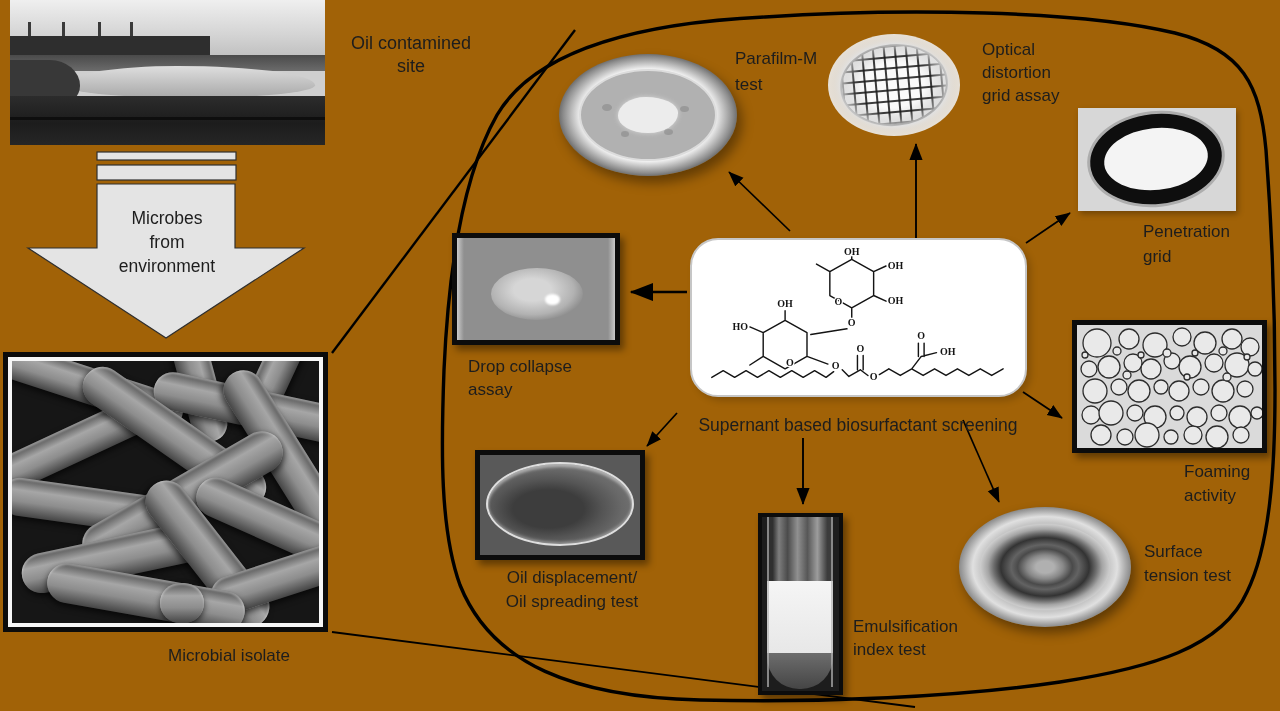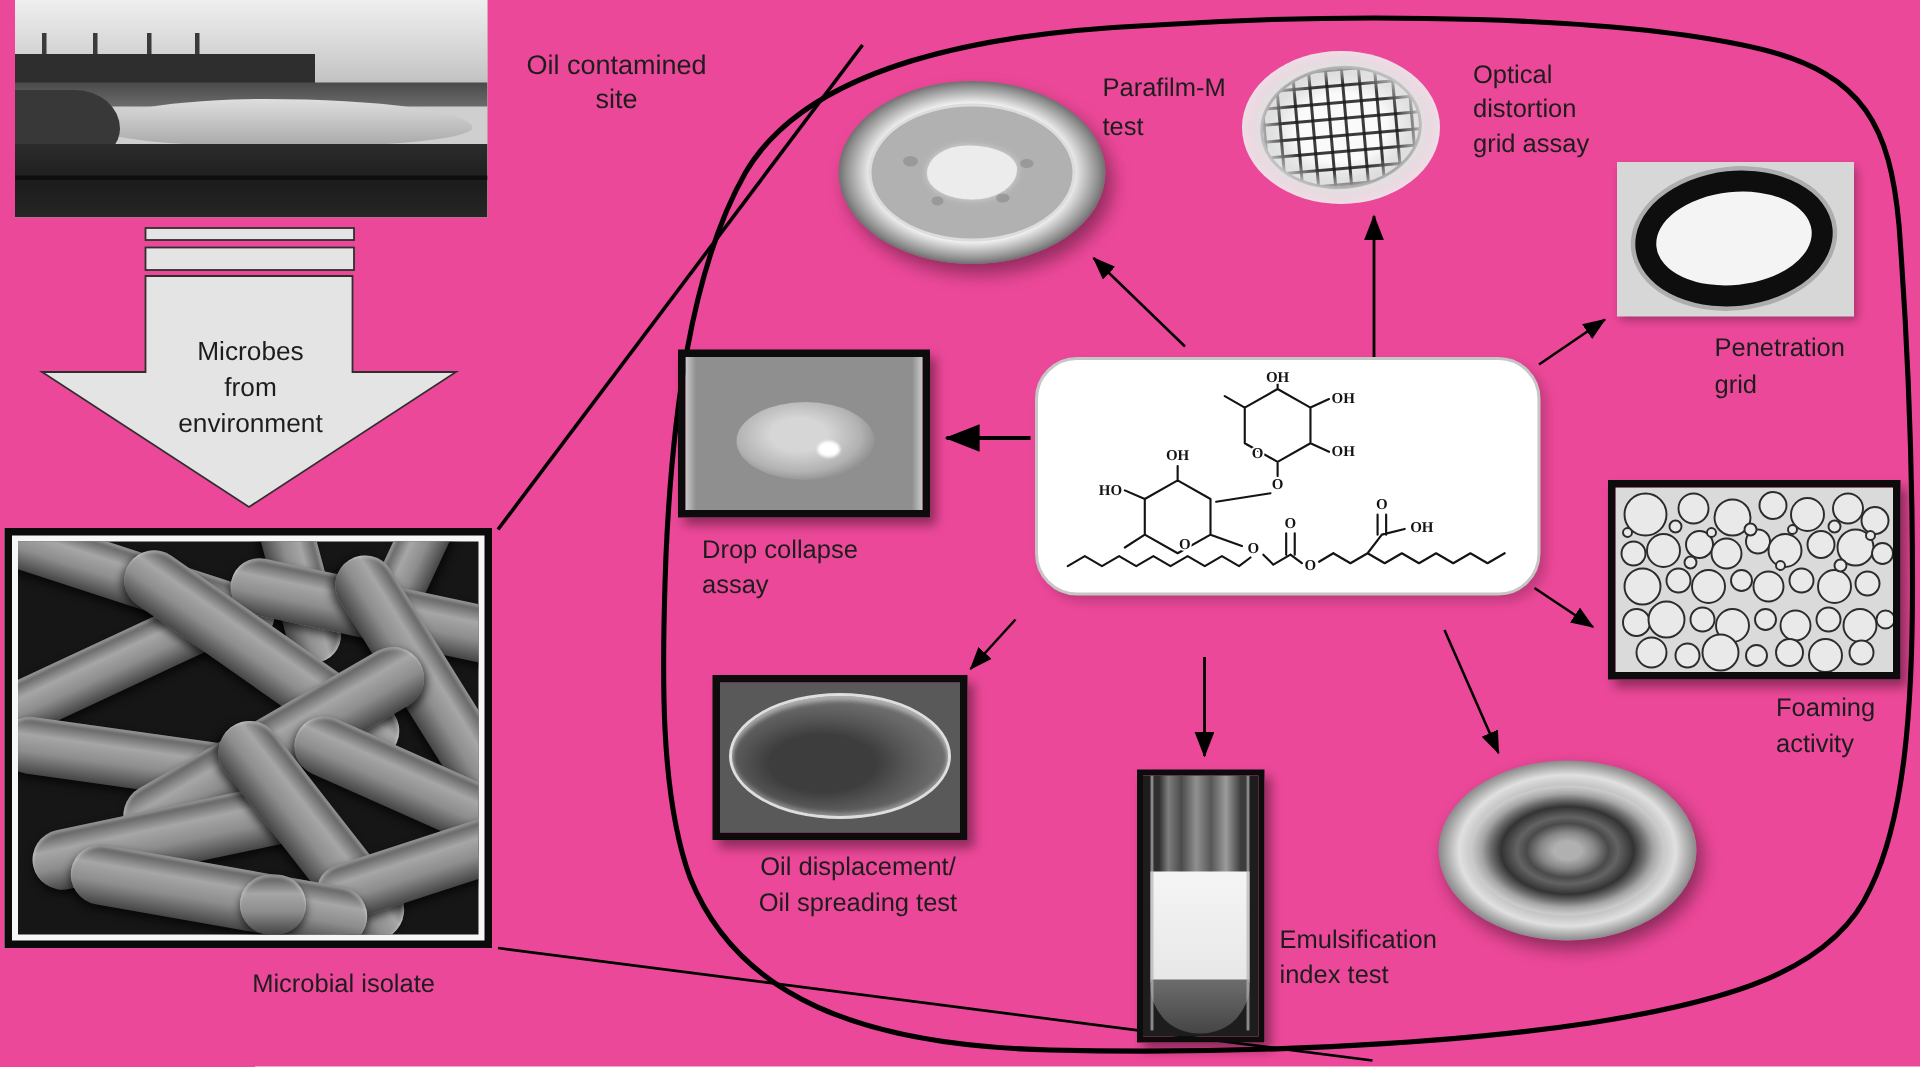--- a/index.html
+++ b/index.html
@@ -1,16 +1,16 @@
 <!DOCTYPE html>
 <html><head>
 <meta charset="utf-8">
 <style>
   html,body{margin:0;padding:0;background:#f1f1f1;}
-  .canvas{position:relative;width:1280px;height:711px;background:#ec4899;overflow:hidden;
+  .canvas{position:relative;width:1280px;height:711px;background:#a16207;overflow:hidden;
           font-family:"Liberation Sans",sans-serif;color:#1d1d1d;}
   .overlay{position:absolute;left:0;top:0;width:1280px;height:711px;pointer-events:none;}
   .lbl{position:absolute;font-size:17px;line-height:22px;white-space:pre-line;color:#1d1d1d;}
 
   
   .photo{position:absolute;left:10px;top:0;width:315px;height:145px;overflow:hidden;background:#cfcfcf;}
   .photo .sky{position:absolute;left:0;top:0;width:100%;height:58px;background:linear-gradient(#efefef,#d4d4d4 60%,#bfbfbf);}
   .photo .platform{position:absolute;left:0;top:36px;width:200px;height:22px;background:#2e2e2e;}
   .photo .pole{position:absolute;width:3px;height:14px;background:#3a3a3a;top:22px;}
   .photo .ridge{position:absolute;left:0;top:55px;width:100%;height:16px;background:linear-gradient(#4a4a4a,#6b6b6b);}
@@ -139,21 +139,21 @@
     <div class="pole" style="left:120px"></div>
     <div class="ridge"></div>
     <div class="water"></div>
     <div class="shore"></div>
     <div class="ground"></div>
     <div class="pipe"></div>
   </div>
   <div class="lbl" style="left:330px;top:32px;width:162px;text-align:center;font-size:18px;line-height:23px;">Oil contamined
 site</div>
 
-  <div class="lbl" style="left:72px;top:206px;width:190px;text-align:center;font-size:17.5px;line-height:24px;margin-top:16px;">Microbes
+  <div class="lbl" style="left:72px;top:206px;width:190px;text-align:center;font-size:17.5px;line-height:24px;">Microbes
 from
 environment</div>
 
   <div class="mi-frame">
     <div class="mi-photo">
       <div class="rod" style="left:-25px;top:6px;width:200px;height:36px;transform:rotate(18deg)"></div>
       <div class="rod" style="left:210px;top:-30px;width:130px;height:34px;transform:rotate(-65deg)"></div>
       <div class="rod" style="left:95px;top:-20px;width:170px;height:36px;transform:rotate(75deg)"></div>
       <div class="rod" style="left:140px;top:28px;width:200px;height:38px;transform:rotate(12deg)"></div>
       <div class="rod" style="left:-30px;top:66px;width:180px;height:36px;transform:rotate(-25deg)"></div>
@@ -229,20 +229,21 @@
       <text x="155" y="84" class="atom">O</text>
       <text x="85" y="64" class="atom">OH</text>
       <text x="38" y="88" class="atom">HO</text>
       <text x="90" y="126" class="atom">O</text>
       <text x="138" y="129" class="atom">O</text>
       <text x="164" y="111" class="atom">O</text>
       <text x="178" y="141" class="atom">O</text>
       <text x="228" y="98" class="atom">O</text>
       <text x="256" y="114" class="atom">OH</text>
     </svg>
+  <div class="lbl" style="left:640px;top:414px;width:436px;text-align:center;font-size:17.5px;">Supernant based biosurfactant screening</div>
 
   <div class="frame" style="left:1072px;top:320px;width:195px;height:133px;">
     <svg class="foam-svg" viewBox="0 0 185 123">
       <g fill="#e9e9e9" stroke="#2c2c2c" stroke-width="1.3">
         <circle cx="20" cy="18" r="14"></circle>
           <circle cx="52" cy="14" r="10"></circle>
           <circle cx="78" cy="20" r="12"></circle>
         <circle cx="105" cy="12" r="9"></circle>
           <circle cx="128" cy="18" r="11"></circle>
           <circle cx="155" cy="14" r="10"></circle>
@@ -312,14 +313,16 @@
       <div class="tube-wallL"></div>
         <div class="tube-wallR"></div>
     </div>
   </div>
   <div class="lbl" style="left:853px;top:615px;line-height:23px;">Emulsification
 index test</div>
 
   <div class="st-dish">
     <div class="st-rings"></div>
   </div>
+  <div class="lbl" style="left:1144px;top:540px;line-height:24px;">Surface
+tension test</div>
 
 </div>
 
 </body></html>

